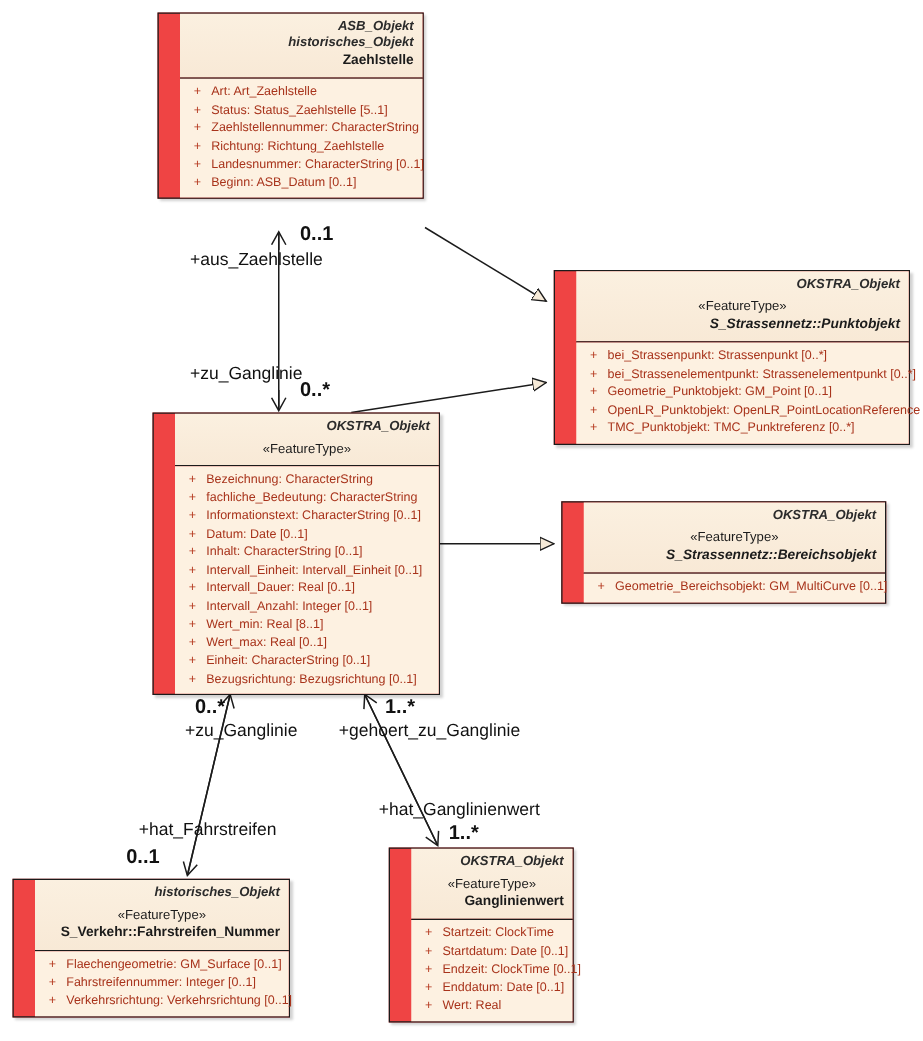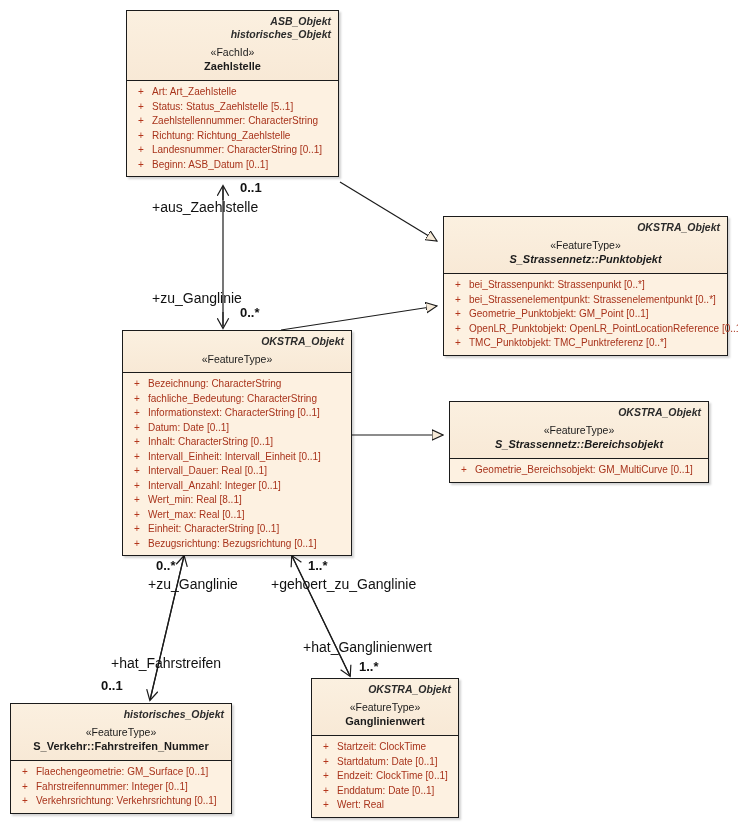--- a/index.html
+++ b/index.html
@@ -26,22 +26,23 @@
     width: 738px;
     height: 833px;
     pointer-events: none;
   }
 
   
   .uml-class {
     position: absolute;
     box-sizing: border-box;
     border: 1.4px solid #1b1b1b;
-    background: #8b5cf6;
+    background: #ef4444;
     box-shadow: 2px 2px 2px rgba(0,0,0,0.18);
+    padding-left: 17px;
   }
   .cls-header {
     box-sizing: border-box;
     padding: 4px 7px 6px 7px;
     border-bottom: 1.4px solid #1b1b1b;
     background: linear-gradient(to bottom, #fbf0e0 0%, #f8e9d6 100%);
   }
   .cls-tags {
     text-align: right;
     line-height: 13px;
@@ -54,21 +55,21 @@
     display: block;
   }
   .cls-stereotype {
     text-align: center;
     font-size: 10.5px;
     color: #1b1b1b;
     margin-top: 4px;
     line-height: 14px;
   }
   .cls-name {
-    text-align: center;
+    text-align: right;
     font-size: 11px;
     font-weight: bold;
     color: #1b1b1b;
     line-height: 15px;
   }
   .cls-name.abstract {
     font-style: italic;
   }
   .cls-attrs {
     padding: 4px 3px 4px 3px;
@@ -95,21 +96,21 @@
   
   .edge-label {
     position: absolute;
     font-size: 14px;
     color: #111111;
     white-space: nowrap;
     line-height: 12px;
   }
   .mult-label {
     position: absolute;
-    font-size: 13px;
+    font-size: 16px;
     font-weight: bold;
     color: #111111;
     white-space: nowrap;
     line-height: 12px;
   }
 </style>
 </head>
 <body>
 
 <div id="canvas">
@@ -152,21 +153,20 @@
       <path d="M 292,556 L 350,676" fill="none" stroke="#1b1b1b" stroke-width="1.2" marker-end="url(#open-arrow)"></path>
     </g>
   </svg>
 
   <div class="uml-class" style="left:126px; top:10px; width:213px;">
     <div class="cls-header">
       <div class="cls-tags">
         <span class="cls-tag">ASB_Objekt</span>
         <span class="cls-tag">historisches_Objekt</span>
       </div>
-      <div class="cls-stereotype">«FachId»</div>
       <div class="cls-name">Zaehlstelle</div>
     </div>
     <div class="cls-attrs">
       <div class="attr-row">
         <span class="attr-vis">+</span>
         <span class="attr-text">Art: Art_Zaehlstelle</span>
       </div>
       <div class="attr-row">
         <span class="attr-vis">+</span>
         <span class="attr-text">Status: Status_Zaehlstelle [5..1]</span>

